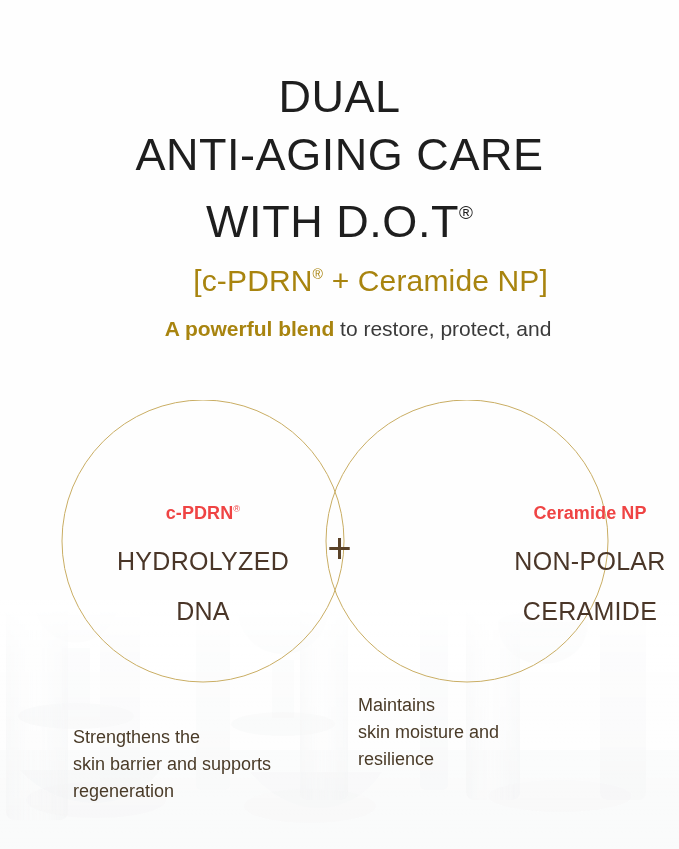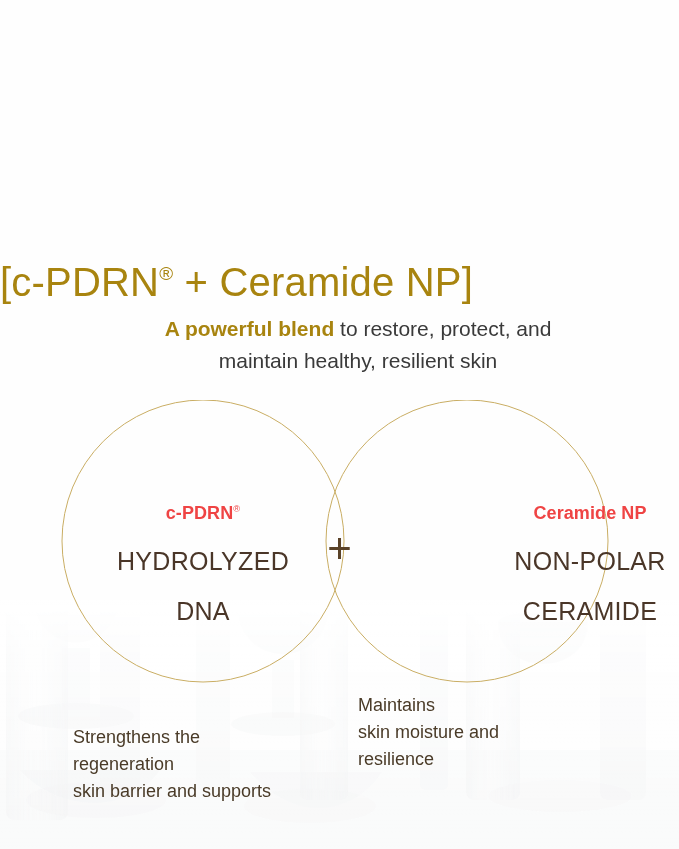--- a/index.html
+++ b/index.html
@@ -49,23 +49,23 @@
     vertical-align: 0.95em;
     letter-spacing: 0;
   }
 
   
   .bracket-line {
     position: absolute;
     left: 0;
     top: 254px;
     width: 548px;
-    text-align: left;
+    text-align: right;
     color: #a8840f;
-    font-size: 40px;
+    font-size: 30px;
     line-height: 40px;
     font-weight: 400;
     letter-spacing: 0.005em;
   }
   .bracket-line sup.reg {
     font-size: 0.47em;
     vertical-align: 0.85em;
   }
 
   
@@ -204,28 +204,32 @@
         <path d="M250 172 C290 220, 350 220, 382 172 Z" fill="#e9ebed" opacity="0.35"></path>
         <ellipse cx="96" cy="200" rx="70" ry="18" fill="#eaecee" opacity="0.35"></ellipse>
         <ellipse cx="310" cy="206" rx="66" ry="17" fill="#eaecee" opacity="0.3"></ellipse>
         <ellipse cx="560" cy="196" rx="72" ry="16" fill="#eaecee" opacity="0.3"></ellipse>
       </g>
 
       <rect x="0" y="0" width="679" height="249" fill="url(#gfade)"></rect>
     </svg>
   </div>
 
+  <h1 class="headline">
+    <span class="hl-line">DUAL</span>
+    <span class="hl-line">ANTI-AGING CARE</span>
+    <span class="hl-line"><span>WITH D.O.T</span><sup class="reg">®</sup></span>
+  </h1>
 
   <div class="bracket-line">
     <span>[c-PDRN</span><sup class="reg">®</sup><span> + Ceramide NP]</span>
   </div>
 
   <div class="blurb">
     <span class="ln"><span class="accent">A powerful blend</span><span> to restore, protect, and</span></span>
-    <span class="ln">maintain healthy, resilient skin</span>
   </div>
 
   <div id="venn">
     <svg viewBox="0 0 679 300" xmlns="http://www.w3.org/2000/svg">
       <circle cx="203" cy="141" r="141" fill="none" stroke="#c9ad63" stroke-width="1"></circle>
       <circle cx="467" cy="141" r="141" fill="none" stroke="#c9ad63" stroke-width="1"></circle>
     </svg>
   </div>
 
   <div class="venn-label" id="label-left">
@@ -237,22 +241,22 @@
   <div id="plus-sign">+</div>
 
   <div class="venn-label" id="label-right">
     <span class="tag"><span>Ceramide NP</span><sup class="reg"></sup></span>
     <span class="main">NON-POLAR</span>
     <span class="main">CERAMIDE</span>
   </div>
 
   <div class="caption" id="caption-left">
     <span class="ln">Strengthens the</span>
+    <span class="ln">skin barrier and supports</span>
     <span class="ln">regeneration</span>
-    <span class="ln">skin barrier and supports</span>
   </div>
 
   <div class="caption" id="caption-right">
     <span class="ln">Maintains</span>
     <span class="ln">skin moisture and</span>
     <span class="ln">resilience</span>
   </div>
 
 </div>
 

